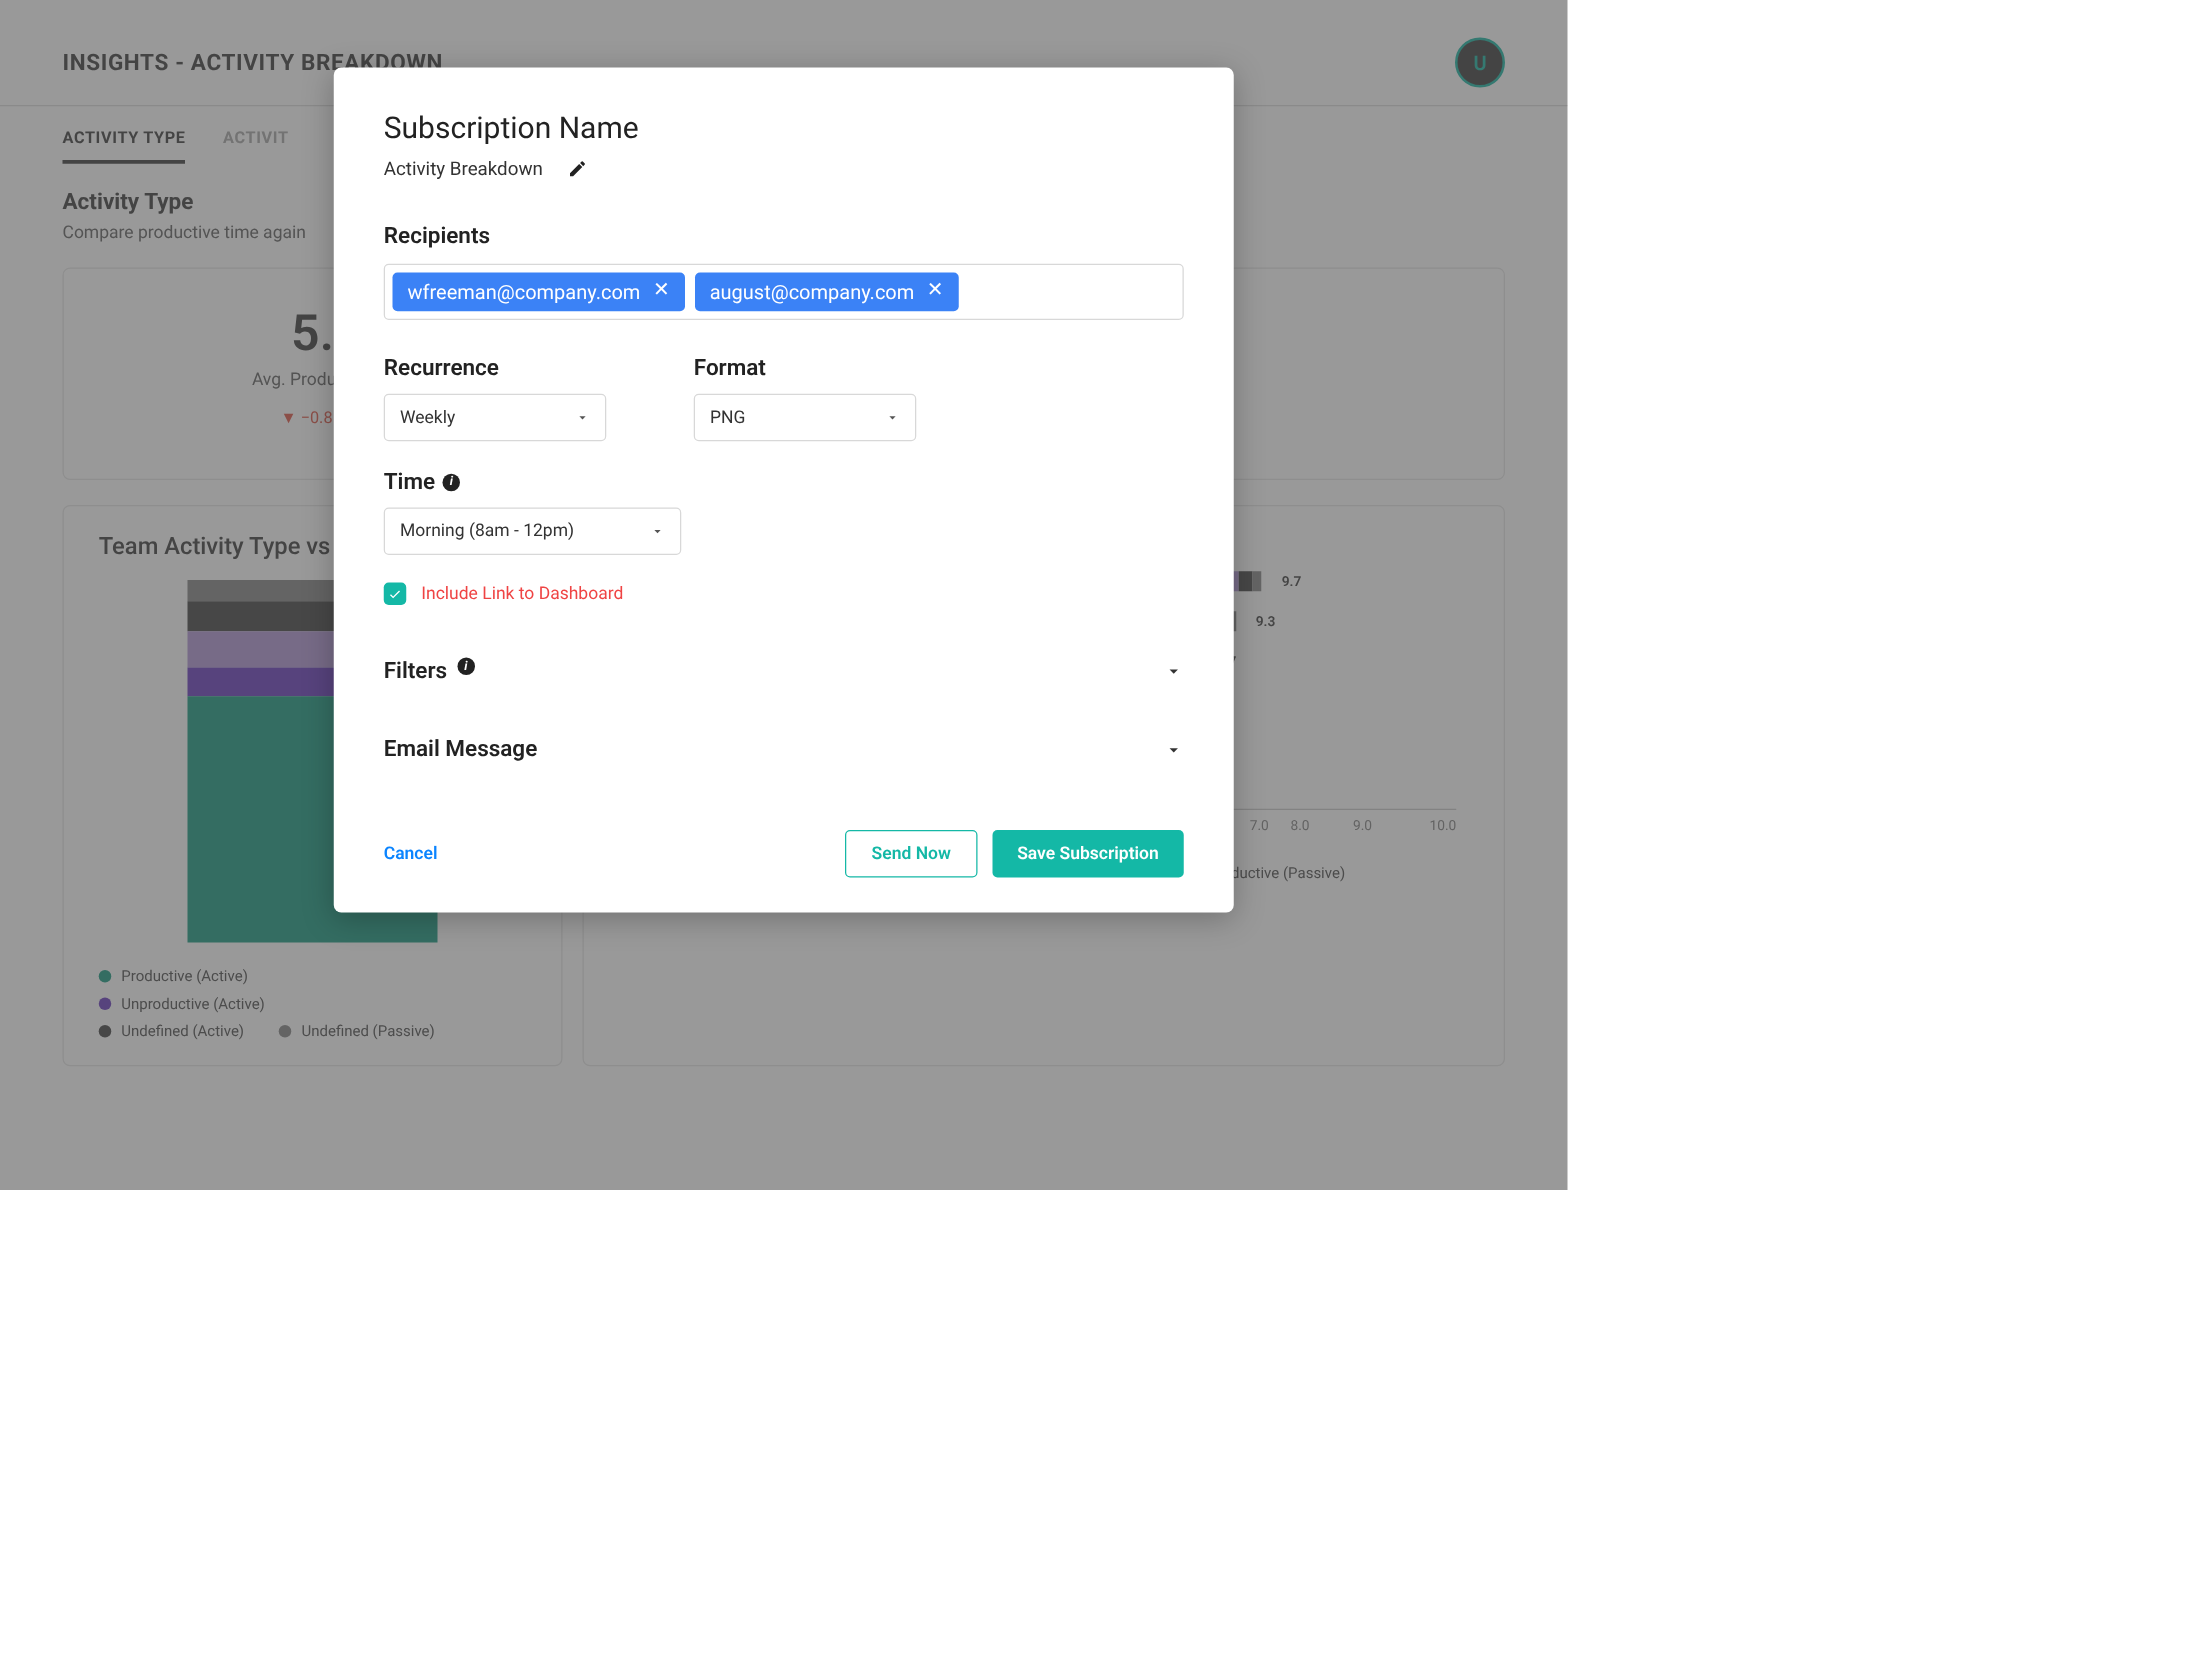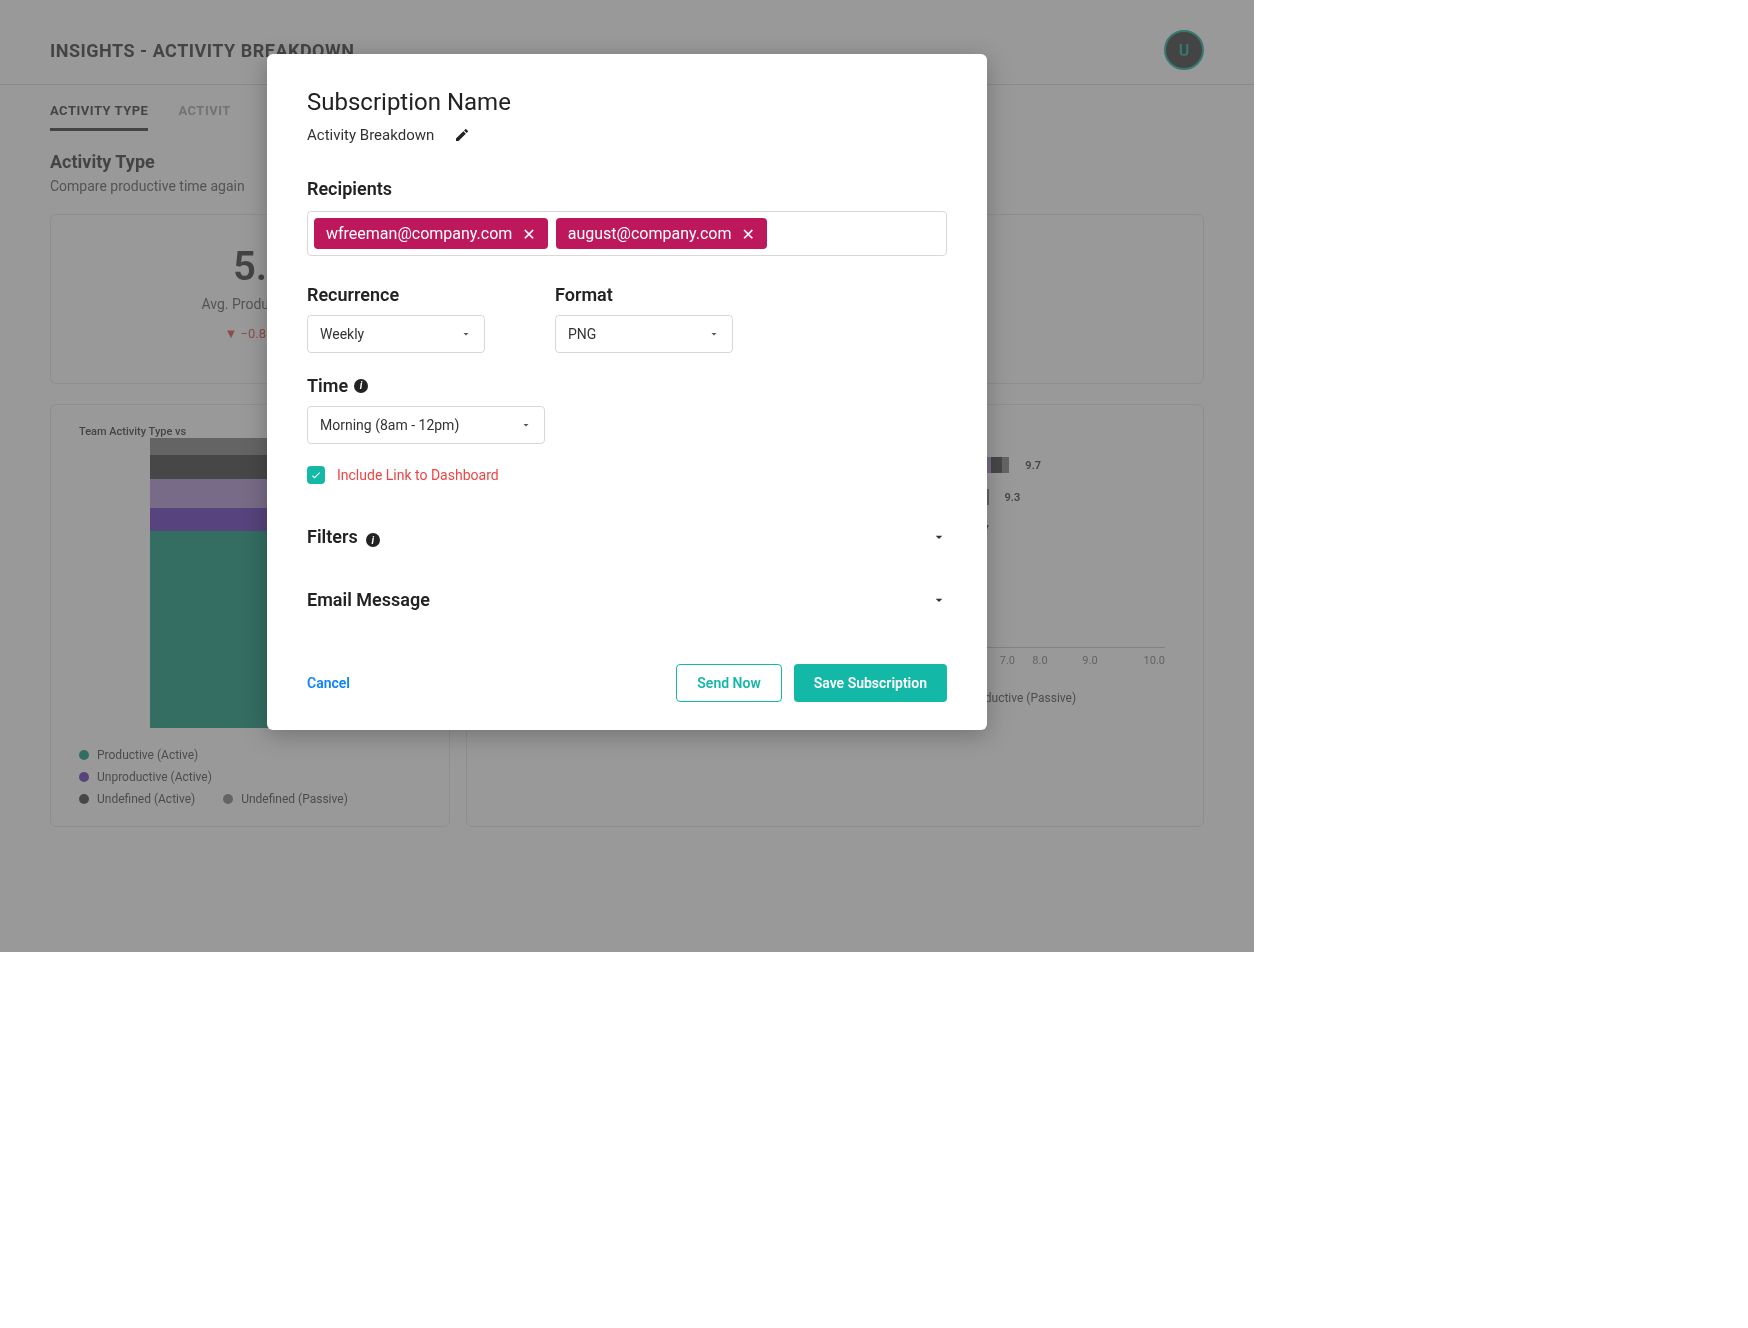--- a/index.html
+++ b/index.html
@@ -24,21 +24,21 @@
 
   .cards { display:flex; gap:16px; padding:0 50px 20px 50px; }
   .card { border:1px solid #e6e6e6; border-radius:6px; flex:1; }
 
   .stat-card { text-align:center; padding:28px 10px; height:170px;}
   .stat-card .big { font-size:40px; font-weight:600; color:#444; }
   .stat-card .lbl { font-size:14px; color:#666; margin-top:6px;}
   .stat-card .delta { margin-top:14px; font-size:13px; color:#e05b4c; }
 
   .chart-card { padding:20px 28px; }
-  .chart-card h3 { font-size:11px; font-weight:500; color:#444; margin-bottom:0;}
+  .chart-card h3 { font-size:19px; font-weight:500; color:#444; margin-bottom:16px;}
   .stack-chart { width:200px; height:290px; margin:0 auto 16px; display:flex; flex-direction:column-reverse;}
   .seg { width:100%; }
   .legend-col { display:flex; flex-direction:column; gap:8px; margin-top:20px;}
   .legend-row { display:flex; gap:20px; flex-wrap:wrap;}
   .leg { display:flex; align-items:center; gap:8px; font-size:12px; color:#555;}
   .dot { width:10px; height:10px; border-radius:50%; }
 
   .hbar-chart { padding:10px 10px 0 10px; }
   .hrow { display:flex; align-items:center; margin-bottom:12px; font-size:11px; color:#555; gap:8px; height:20px;}
   .hrow .barwrap { display:flex; align-items:center; }
@@ -51,37 +51,37 @@
 
   
   .modal { position:absolute; top:54px; left:50%; transform:translateX(-50%); width:720px; background:#fff; border-radius:6px; padding:34px 40px 28px 40px; box-shadow:0 5px 25px rgba(0,0,0,0.25);}
   .modal h2 { font-size:24px; font-weight:400; color:#222; margin-bottom:10px;}
   .subname-row { display:flex; align-items:center; gap:20px; margin-bottom:34px;}
   .subname-row span { font-size:15px; color:#333; }
   .pencil{ width:16px; height:16px; cursor:pointer;}
 
   .modal h3 { font-size:18px; font-weight:600; color:#222; margin-bottom:12px;}
   .chips { border:1px solid #d8d8d8; border-radius:4px; padding:6px 6px; display:flex; gap:8px; flex-wrap:wrap; margin-bottom:28px;}
-  .chip { background:#be185d; color:#fff; font-size:16px; padding:6px 12px; border-radius:4px; display:flex; align-items:flex-end; gap:10px;}
+  .chip { background:#3b82f6; color:#fff; font-size:16px; padding:6px 12px; border-radius:4px; display:flex; align-items:flex-start; gap:10px;}
   .chip .x { font-size:16px; cursor:pointer; line-height:1;}
 
   .form-row { display:flex; gap:20px; margin-bottom:22px;}
   .form-col { flex:1; display:flex; flex-direction:column; gap:10px;}
   .form-col.narrow { flex:0 0 178px;}
   .form-col label { font-size:18px; font-weight:600; color:#222; display:flex; align-items:center; gap:6px;}
   .select { border:1px solid #d8d8d8; border-radius:4px; padding:10px 12px; display:flex; justify-content:space-between; align-items:center; font-size:14px; color:#333; cursor:pointer; background:#fff;}
   .chev { width:12px; height:12px; }
 
   .check-row { display:flex; align-items:center; gap:12px; margin:6px 0 30px;}
   .checkbox { width:18px; height:18px; border-radius:4px; background:#14b8a6; display:flex; align-items:center; justify-content:center;}
   .checkbox svg { width:12px; height:12px; }
   .check-row span { font-size:14px; color:#ef4444;}
 
   .collapse { display:flex; justify-content:space-between; align-items:center; padding:12px 0; cursor:pointer;}
-  .collapse h3 { margin:0; display:flex; align-items:flex-end; gap:8px;}
+  .collapse h3 { margin:0; display:flex; align-items:flex-start; gap:8px;}
   .info-dot { width:14px; height:14px; border-radius:50%; background:#222; color:#fff; font-size:10px; display:inline-flex; align-items:center; justify-content:center; font-style:italic; font-weight:700;}
 
   .modal-footer { display:flex; justify-content:space-between; align-items:center; margin-top:42px;}
   .btn-link { color:#0a84ff; font-weight:600; font-size:14px; background:none; border:none; cursor:pointer;}
   .btn-outline { border:1px solid #14b8a6; color:#14b8a6; background:#fff; font-weight:600; font-size:14px; padding:10px 20px; border-radius:4px; cursor:pointer;}
   .btn-solid { background:#14b8a6; color:#fff; font-weight:600; font-size:14px; padding:10px 20px; border-radius:4px; border:none; cursor:pointer;}
   .footer-right { display:flex; gap:12px;border-radius:10px;}
 
   
   .c-teal{background:#1f9e86;}

